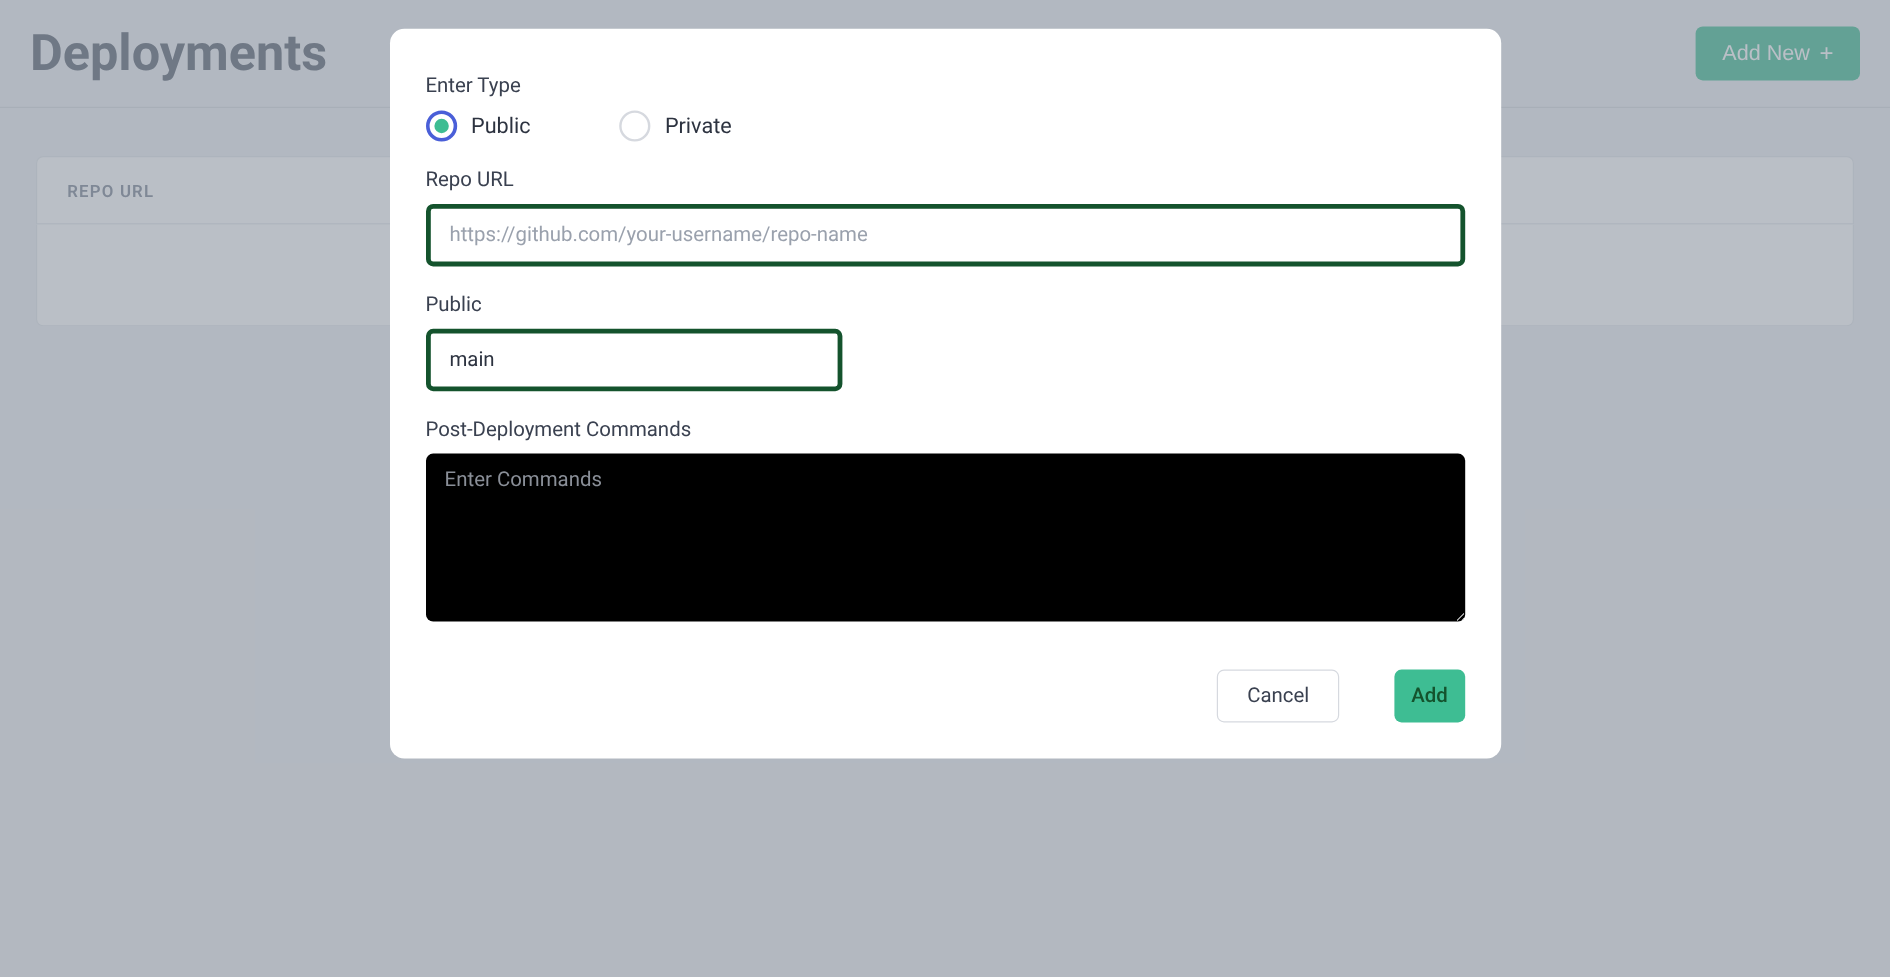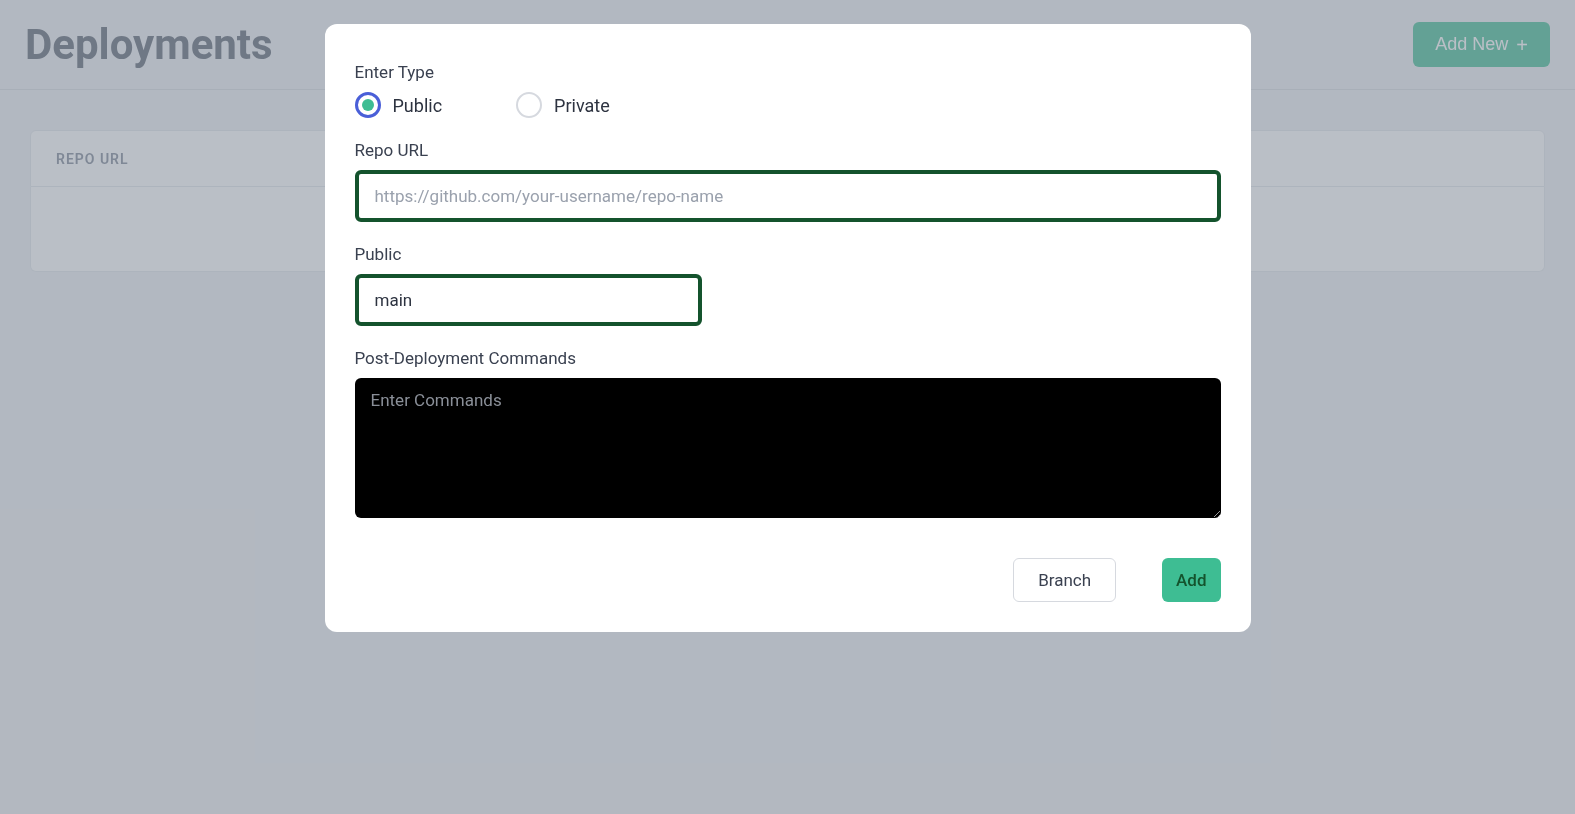--- a/index.html
+++ b/index.html
@@ -278,17 +278,17 @@
       <input type="text" class="text-input narrow" value="main" style="">
     </div>
 
 
     <div class="form-group">
       <label class="form-label">Post-Deployment Commands</label>
       <textarea class="textarea-input" placeholder="Enter Commands" style=""></textarea>
     </div>
 
     <div class="modal-footer">
-      <button class="btn-cancel">Branch</button>
+      <button class="btn-cancel">Cancel</button>
       <button class="btn-add">Add</button>
     </div>
   </div>
 </div>
 
 </body></html>

